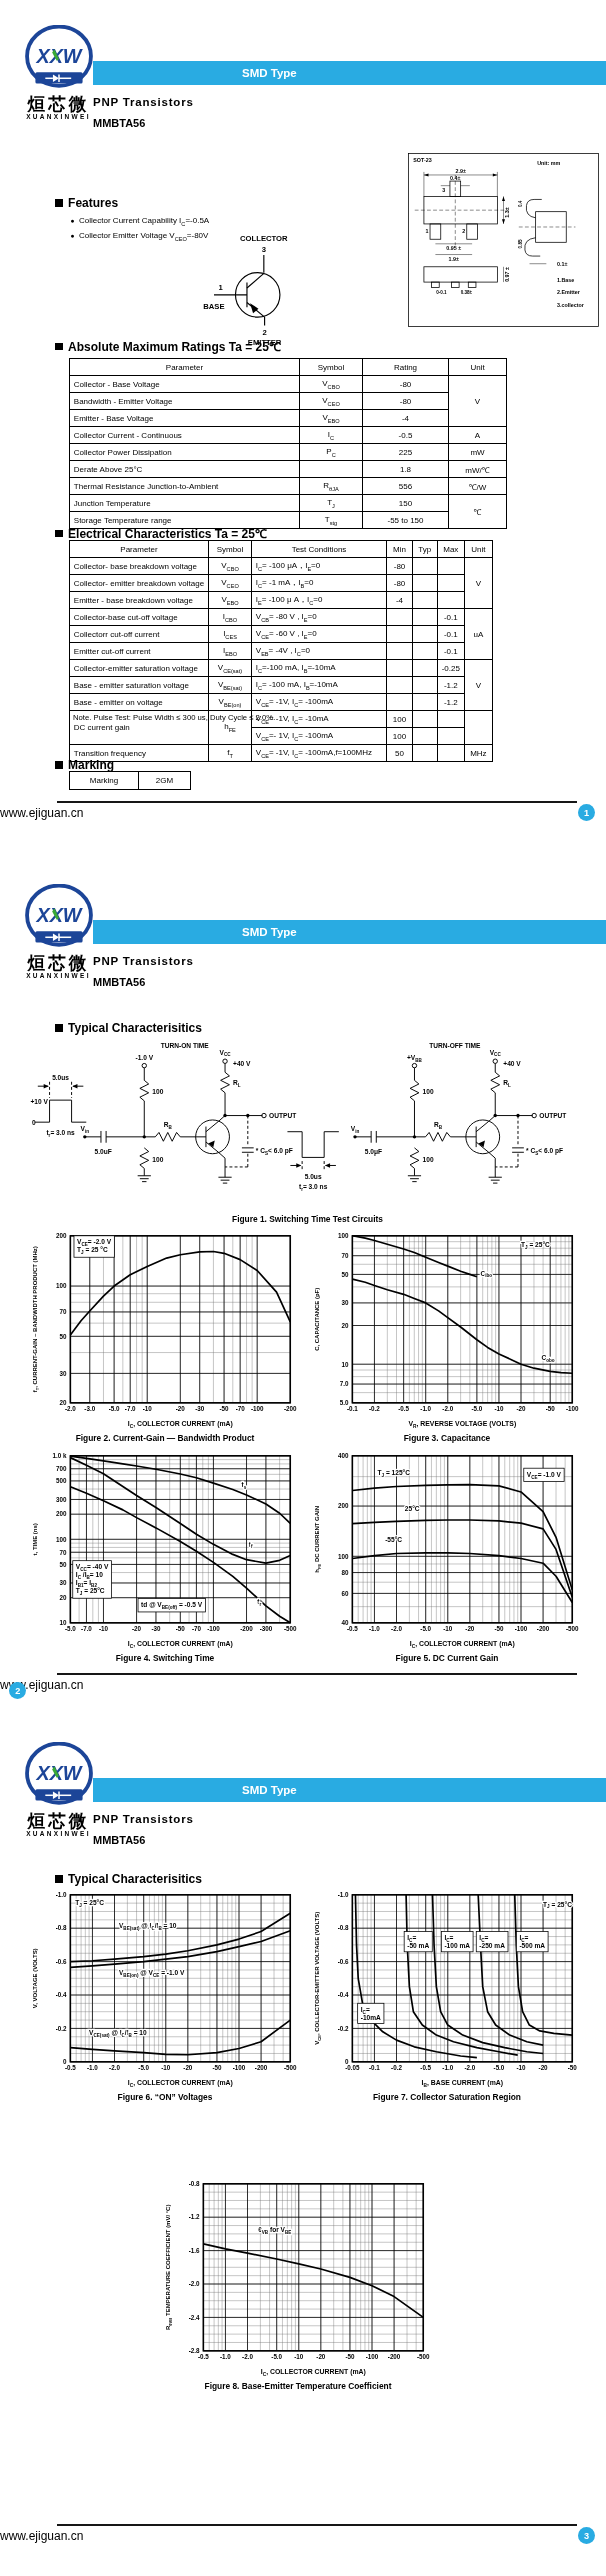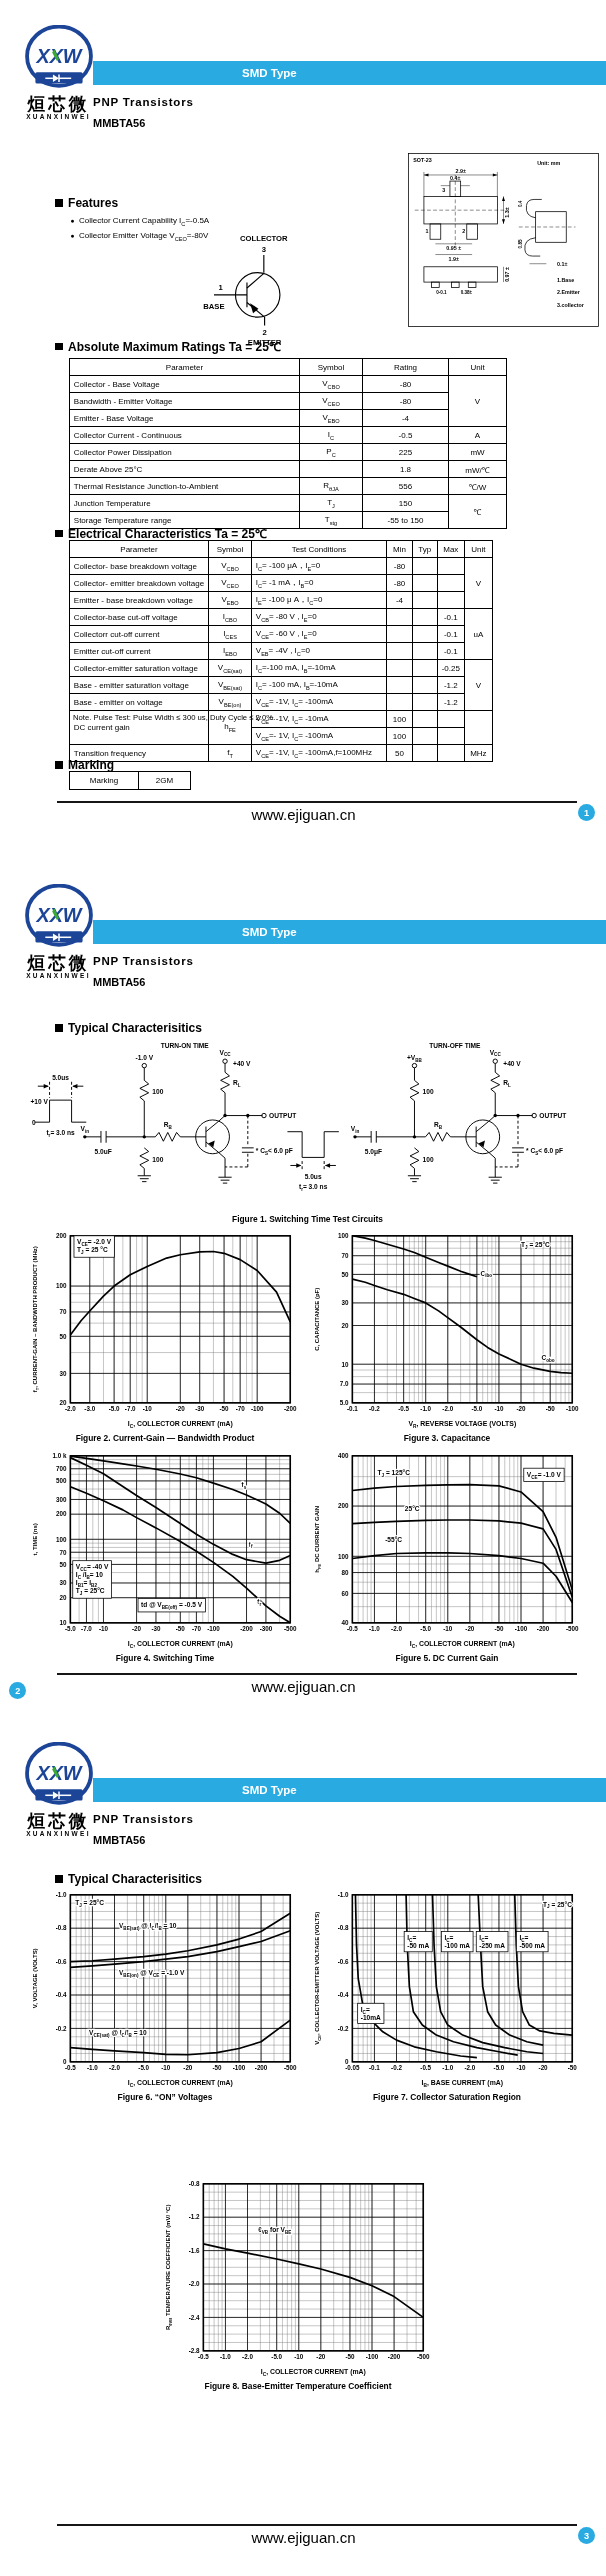--- a/index.html
+++ b/index.html
@@ -24,21 +24,21 @@
   table.dt{border-collapse:collapse;border:1.5px solid #000;table-layout:fixed;}
   table.dt th,table.dt td{border:0.8px solid #000;font-size:8px;text-align:center;
     padding:1.5px 3.8px;height:13px;font-weight:normal;overflow:hidden;white-space:nowrap;}
   table.dt td.al{text-align:left;}
   sub{font-size:70%;}
   table.mark{border-collapse:collapse;border:1.5px solid #000;}
   table.mark td{border:0.8px solid #000;font-size:8px;text-align:center;padding:1.5px 7.7px;height:13.8px;}
   .note{font-size:7.7px;}
   
   .foot-line{height:2.3px;background:#161616;}
-  .foot-url{width:100%;text-align:center;font-size:15px;}
+  .foot-url{width:100%;font-size:12px;}
   .pgnum{width:17px;height:17px;border-radius:50%;background:#29ABE2;color:#fff;
          font-size:9.2px;font-weight:bold;display:flex;align-items:center;justify-content:center;}
   
   .cap{font-weight:bold;font-size:8.4px;text-align:center;margin-top:0.8px;}
   svg{font-family:"Liberation Sans",sans-serif;}
   svg text{fill:#000;}
   .ck text{font-size:9px;font-weight:bold;}
   .ck path,.ck line,.ck circle{stroke:#000;fill:none;stroke-width:1.3;}
   .ck circle.nd{fill:#000;stroke:none;}
   .ck polygon{fill:#000;stroke:none;}

